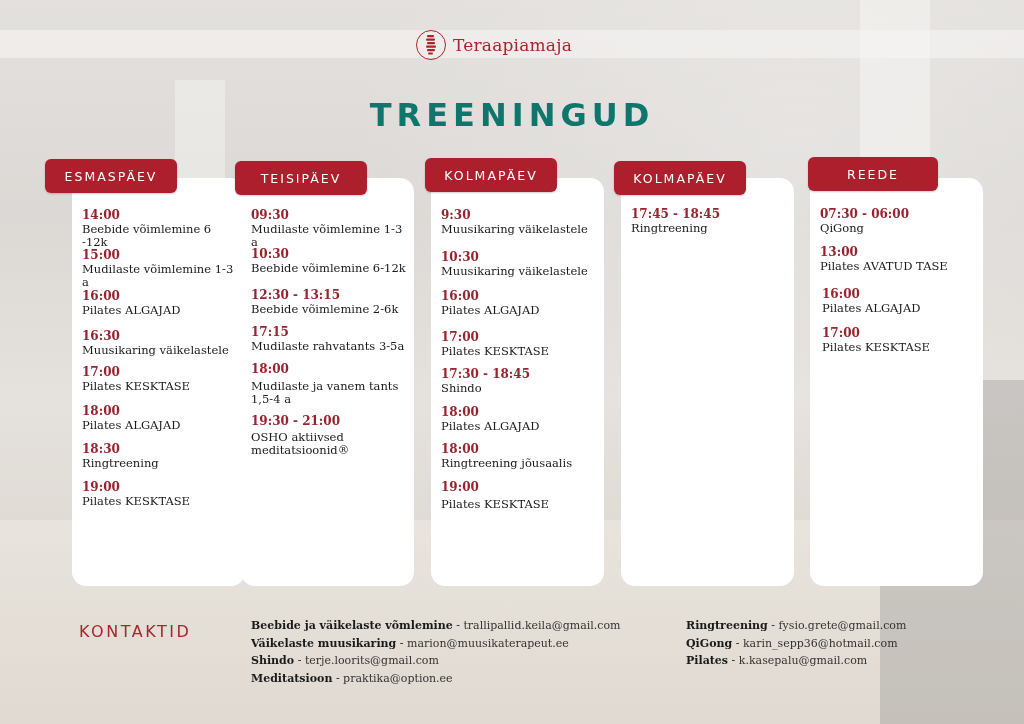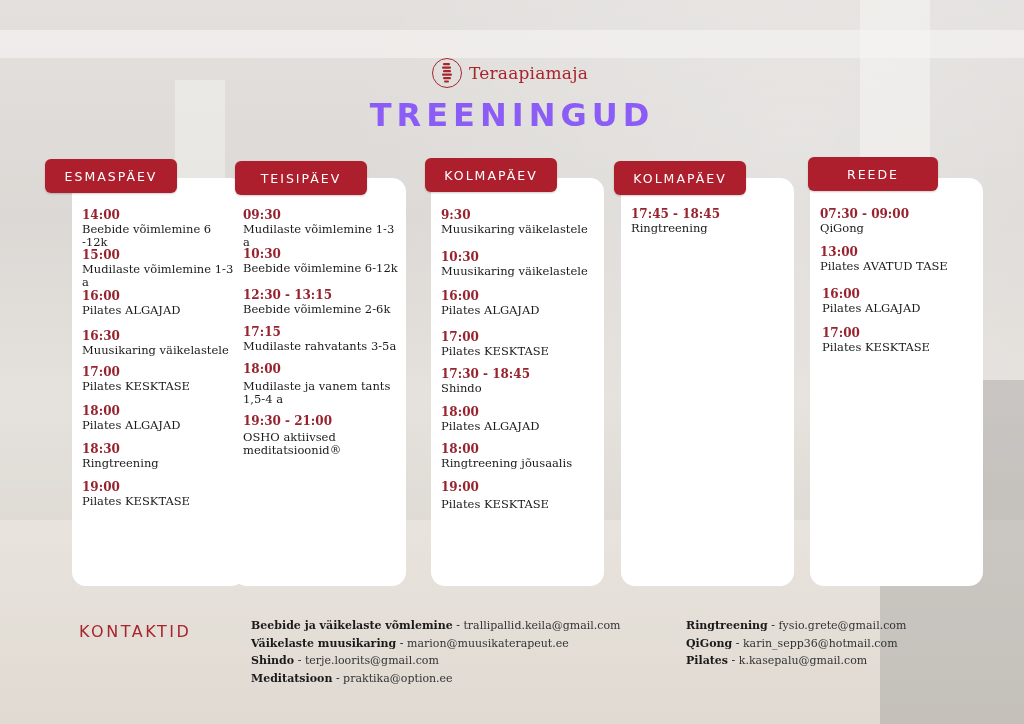--- a/index.html
+++ b/index.html
@@ -13,27 +13,27 @@
   }
   .bg-shape { position: absolute; pointer-events: none; }
   .bg-beam { left: 0; top: 30px; width: 1024px; height: 28px; background: rgba(245,243,240,0.55); }
   .bg-pillar1 { left: 175px; top: 80px; width: 50px; height: 330px; background: rgba(245,243,240,0.45); }
   .bg-pillar2 { left: 860px; top: 0; width: 70px; height: 200px; background: rgba(245,243,240,0.5); }
   .bg-floor { left: 0; top: 520px; width: 1024px; height: 204px;
     background: linear-gradient(180deg, rgba(230,222,212,0.6), rgba(215,205,192,0.7)); }
   .bg-dark { left: 880px; top: 380px; width: 144px; height: 344px; background: rgba(90,85,82,0.35); border-radius: 60px 0 0 0; }
   .bg-wash { left: 0; top: 0; width: 1024px; height: 724px; background: rgba(255,255,255,0.35); }
 
-  .logo { position: absolute; left: 432px; top: 30px; display: flex; align-items: center; gap: 7px; margin-top: 28px; }
+  .logo { position: absolute; left: 416px; top: 30px; display: flex; align-items: center; gap: 7px; }
   .logo-icon { width: 30px; height: 30px; border: 1.5px solid #a8252e; border-radius: 50%;
     display: flex; align-items: center; justify-content: center; }
   .logo-text { font-family: "DejaVu Serif", serif; font-size: 17px; color: #a8252e; letter-spacing: 0.2px; }
 
   .page-title { position: absolute; left: 0; width: 1024px; top: 96px; text-align: center;
-    font-family: "DejaVu Sans", sans-serif; font-weight: bold; font-size: 32px; letter-spacing: 5px; color: #8b5cf6; }
+    font-family: "DejaVu Sans", sans-serif; font-weight: bold; font-size: 32px; letter-spacing: 5px; color: #0f766e; }
 
   .day-col { position: absolute; top: 178px; width: 173px; height: 408px;
     background: #ffffff; border-radius: 14px; }
   .day-header { position: absolute; height: 34px; width: 132px; background: #ad1f2c;
     border-radius: 6px; color: #ffffff; font-family: "DejaVu Sans", sans-serif;
     font-size: 12.5px; letter-spacing: 2px; display: flex; align-items: center; justify-content: center;
     box-shadow: 0 1px 2px rgba(0,0,0,0.2); }
 
   .entry { position: absolute; left: 10px; right: 6px; }
   .entry .time { font-weight: bold; color: #96232e; font-size: 12px; line-height: 15px; }
@@ -102,21 +102,21 @@
       <div class="time">18:30</div>
       <div class="name">Ringtreening</div>
     </div>
   <div class="entry" style="top:302px;">
       <div class="time">19:00</div>
       <div class="name">Pilates KESKTASE</div>
     </div>
 </div>
 <div class="day-header" style="left:45px; top:159px;">ESMASPÄEV</div>
 
-<div class="day-col" style="left:233px;">
+<div class="day-col" style="left:241px;">
   <div class="entry" style="top:30px;">
       <div class="time">09:30</div>
       <div class="name">Mudilaste võimlemine 1-3 a</div>
     </div>
   <div class="entry" style="top:69px;">
       <div class="time">10:30</div>
       <div class="name">Beebide võimlemine 6-12k</div>
     </div>
   <div class="entry" style="top:110px;">
       <div class="time">12:30 - 13:15</div>
@@ -178,21 +178,21 @@
 <div class="day-col" style="left:621px;">
   <div class="entry" style="top:29px;">
       <div class="time">17:45 - 18:45</div>
       <div class="name">Ringtreening</div>
     </div>
 </div>
 <div class="day-header" style="left:614px; top:161px;">KOLMAPÄEV</div>
 
 <div class="day-col" style="left:810px;">
   <div class="entry" style="top:29px;">
-      <div class="time">07:30 - 09:00</div>
+      <div class="time">07:30 - 06:00</div>
       <div class="name">QiGong</div>
     </div>
   <div class="entry" style="top:67px;">
       <div class="time">13:00</div>
       <div class="name">Pilates AVATUD TASE</div>
     </div>
   <div class="entry" style="top:109px; left:12px;">
       <div class="time">16:00</div>
       <div class="name">Pilates ALGAJAD</div>
     </div>

